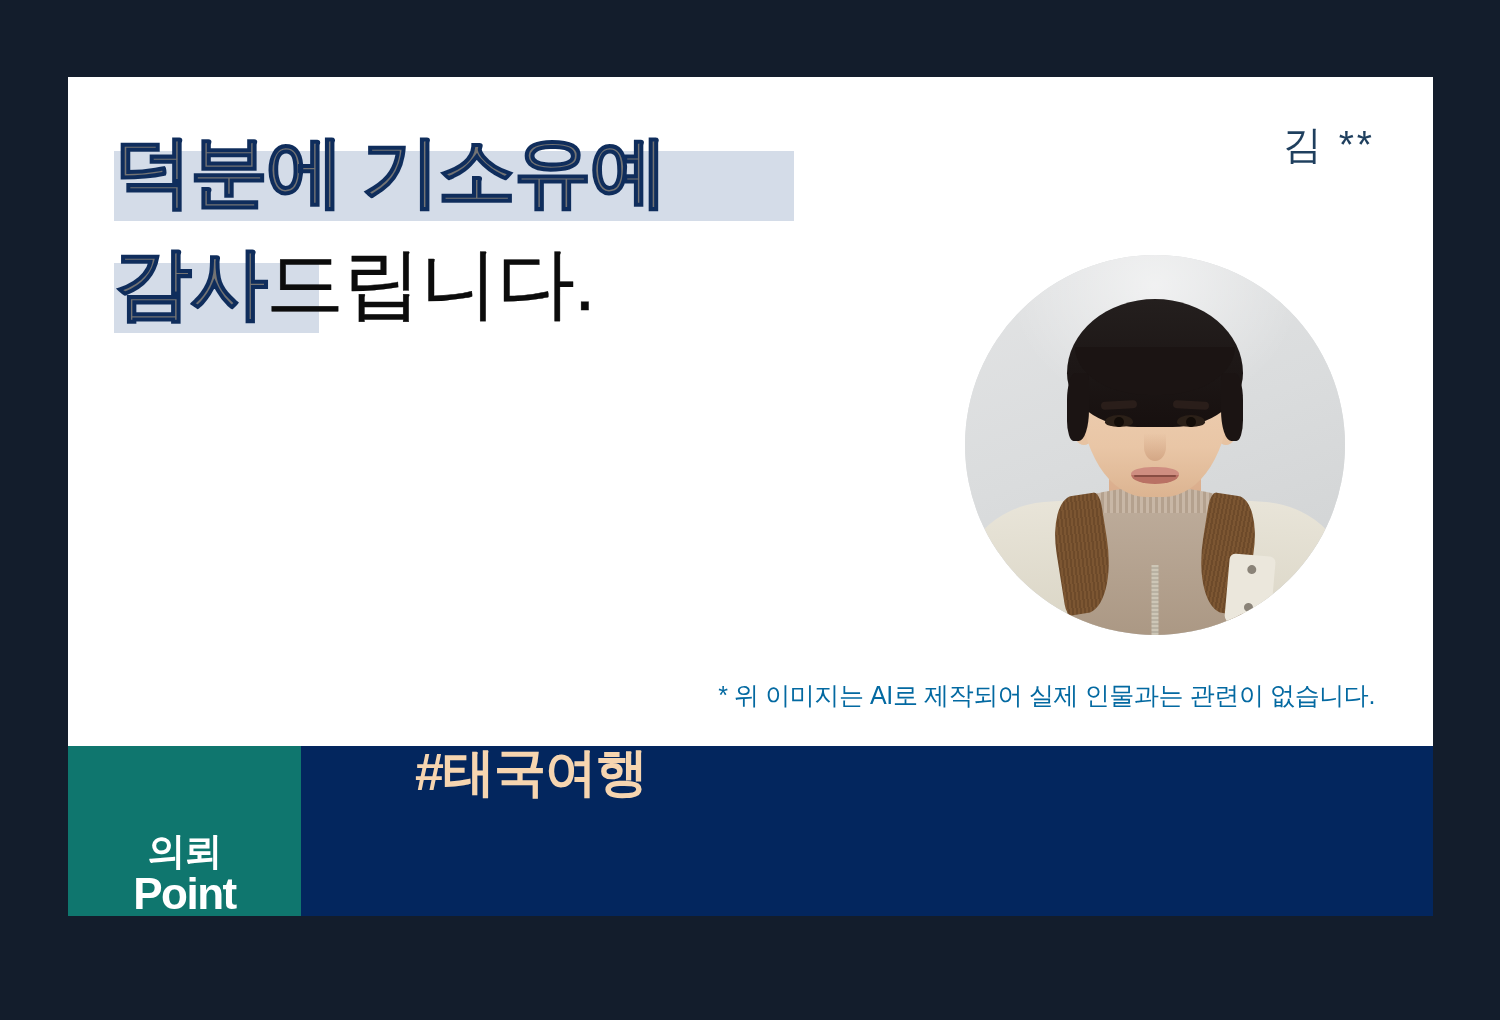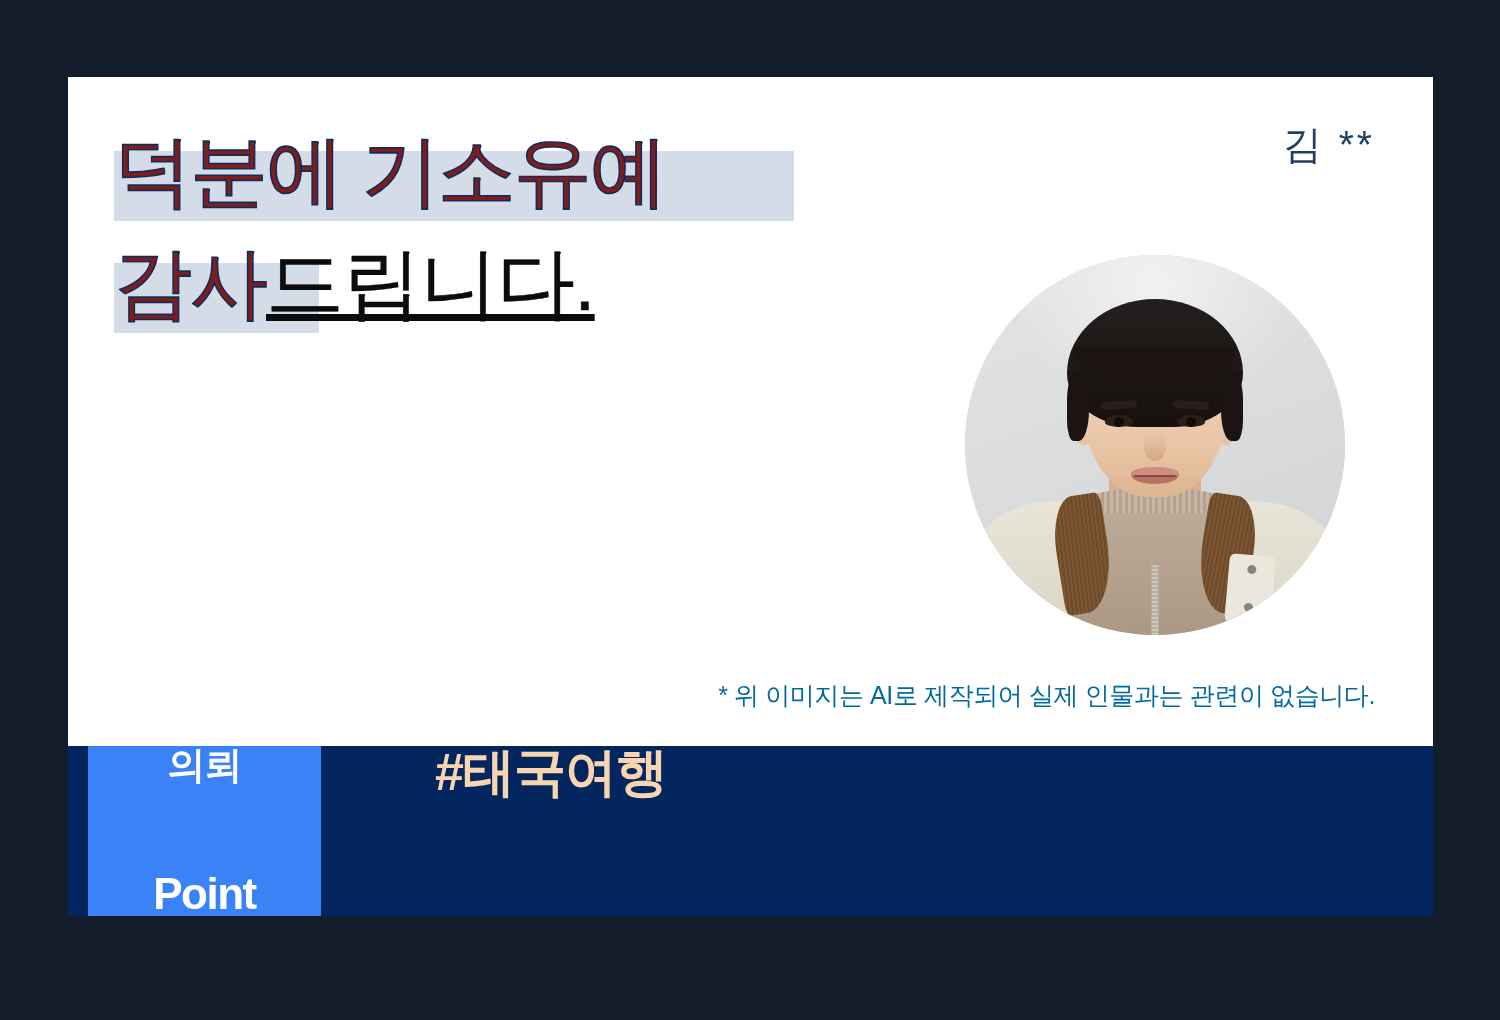--- a/index.html
+++ b/index.html
@@ -67,32 +67,31 @@
     bottom: 6px;
     height: 70px;
     background: #d4dce8;
     z-index: 0;
   }
   .hl-text {
     position: relative;
     z-index: 1;
     display: inline-block;
     font-size: 78px;
-    font-weight: 400;
+    font-weight: 700;
     line-height: 112px;
     letter-spacing: -2px;
-    color: #7f1d1d;
+    color: #737373;
     -webkit-text-stroke: 1.6px #0f2d5c;
   }
   .hl-text.plain {
     color: #0c0c0c;
     -webkit-text-stroke: 0.4px #0c0c0c;
     font-weight: 500;
     letter-spacing: -1px;
-    text-decoration: underline;
   }
 
   
   #hl-mark-0 { width: 680px; }
   #hl-mark-1 { width: 790px; }
   #hl-mark-2 { width: 205px; }
 
   
   #portrait {
     position: absolute;
@@ -314,27 +313,26 @@
     bottom: 0;
     width: 100%;
     height: 170px;
     background: #03265e;
     display: flex;
     align-items: stretch;
   }
   #logo-block {
     width: 233px;
     flex: 0 0 233px;
-    background: #3b82f6;
+    background: #0f766e;
     display: flex;
     flex-direction: column;
     align-items: center;
-    justify-content: space-between;
+    justify-content: flex-end;
     color: #ffffff;
-    margin-left: 20px;
   }
   #logo-kr {
     font-size: 38px;
     font-weight: 800;
     line-height: 1;
     letter-spacing: -1px;
     margin-bottom: 2px;
   }
   #logo-en {
     font-size: 44px;

